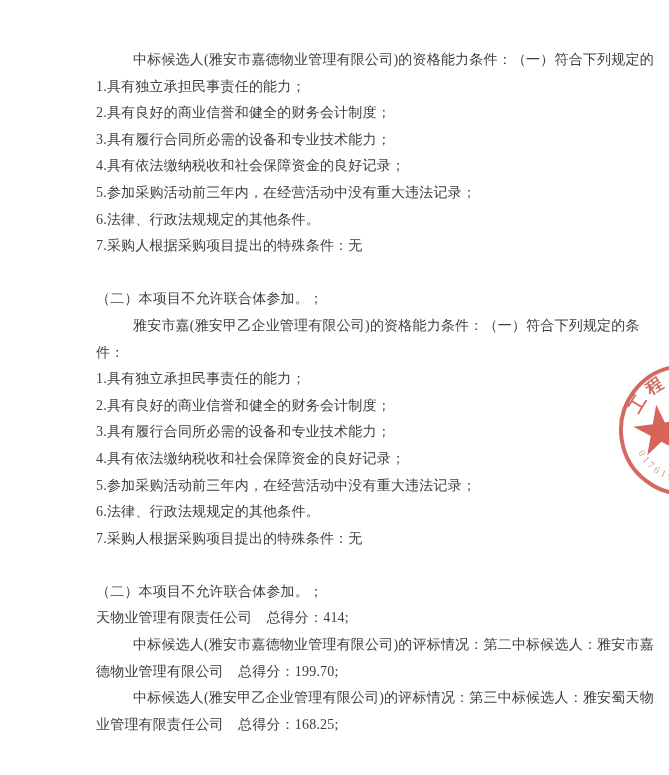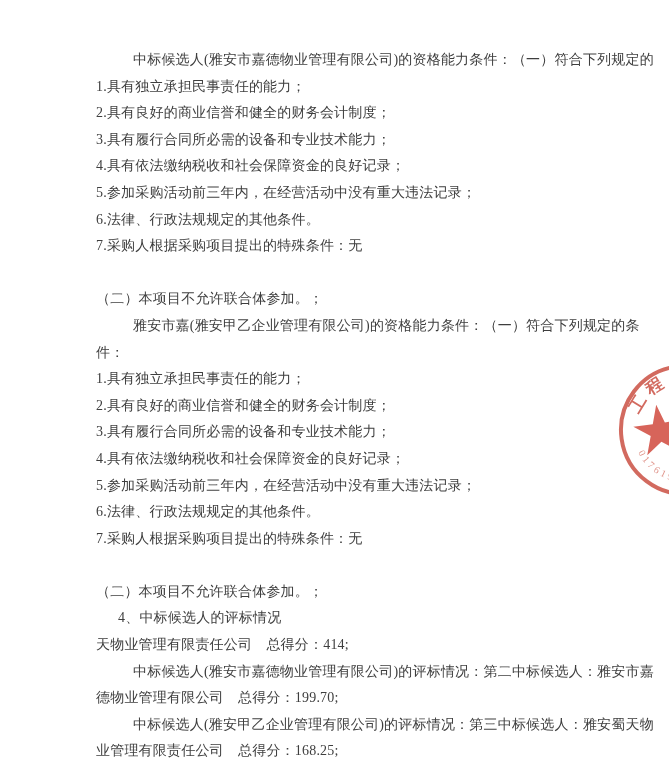--- a/index.html
+++ b/index.html
@@ -55,21 +55,20 @@
       <div class="line flush">件：</div>
       <div class="line flush">1.具有独立承担民事责任的能力；</div>
       <div class="line flush">2.具有良好的商业信誉和健全的财务会计制度；</div>
       <div class="line flush">3.具有履行合同所必需的设备和专业技术能力；</div>
       <div class="line flush">4.具有依法缴纳税收和社会保障资金的良好记录；</div>
       <div class="line flush">5.参加采购活动前三年内，在经营活动中没有重大违法记录；</div>
       <div class="line flush">6.法律、行政法规规定的其他条件。</div>
       <div class="line flush">7.采购人根据采购项目提出的特殊条件：无</div>
       <div class="line flush"></div>
       <div class="line flush">（二）本项目不允许联合体参加。；</div>
-      <div class="line num">4、中标候选人的评标情况</div>
       <div class="line flush">天物业管理有限责任公司　总得分：414;</div>
       <div class="line para">中标候选人(雅安市嘉德物业管理有限公司)的评标情况：第二中标候选人：雅安市嘉</div>
       <div class="line flush">德物业管理有限公司　总得分：199.70;</div>
       <div class="line para">中标候选人(雅安甲乙企业管理有限公司)的评标情况：第三中标候选人：雅安蜀天物</div>
       <div class="line flush">业管理有限责任公司　总得分：168.25;</div>
     </div>
 
   <svg class="stamp" width="190" height="190" viewBox="0 0 190 190">
     <g transform="rotate(-8 93 90)">
       <circle class="ring" cx="93" cy="90" r="64"></circle>

